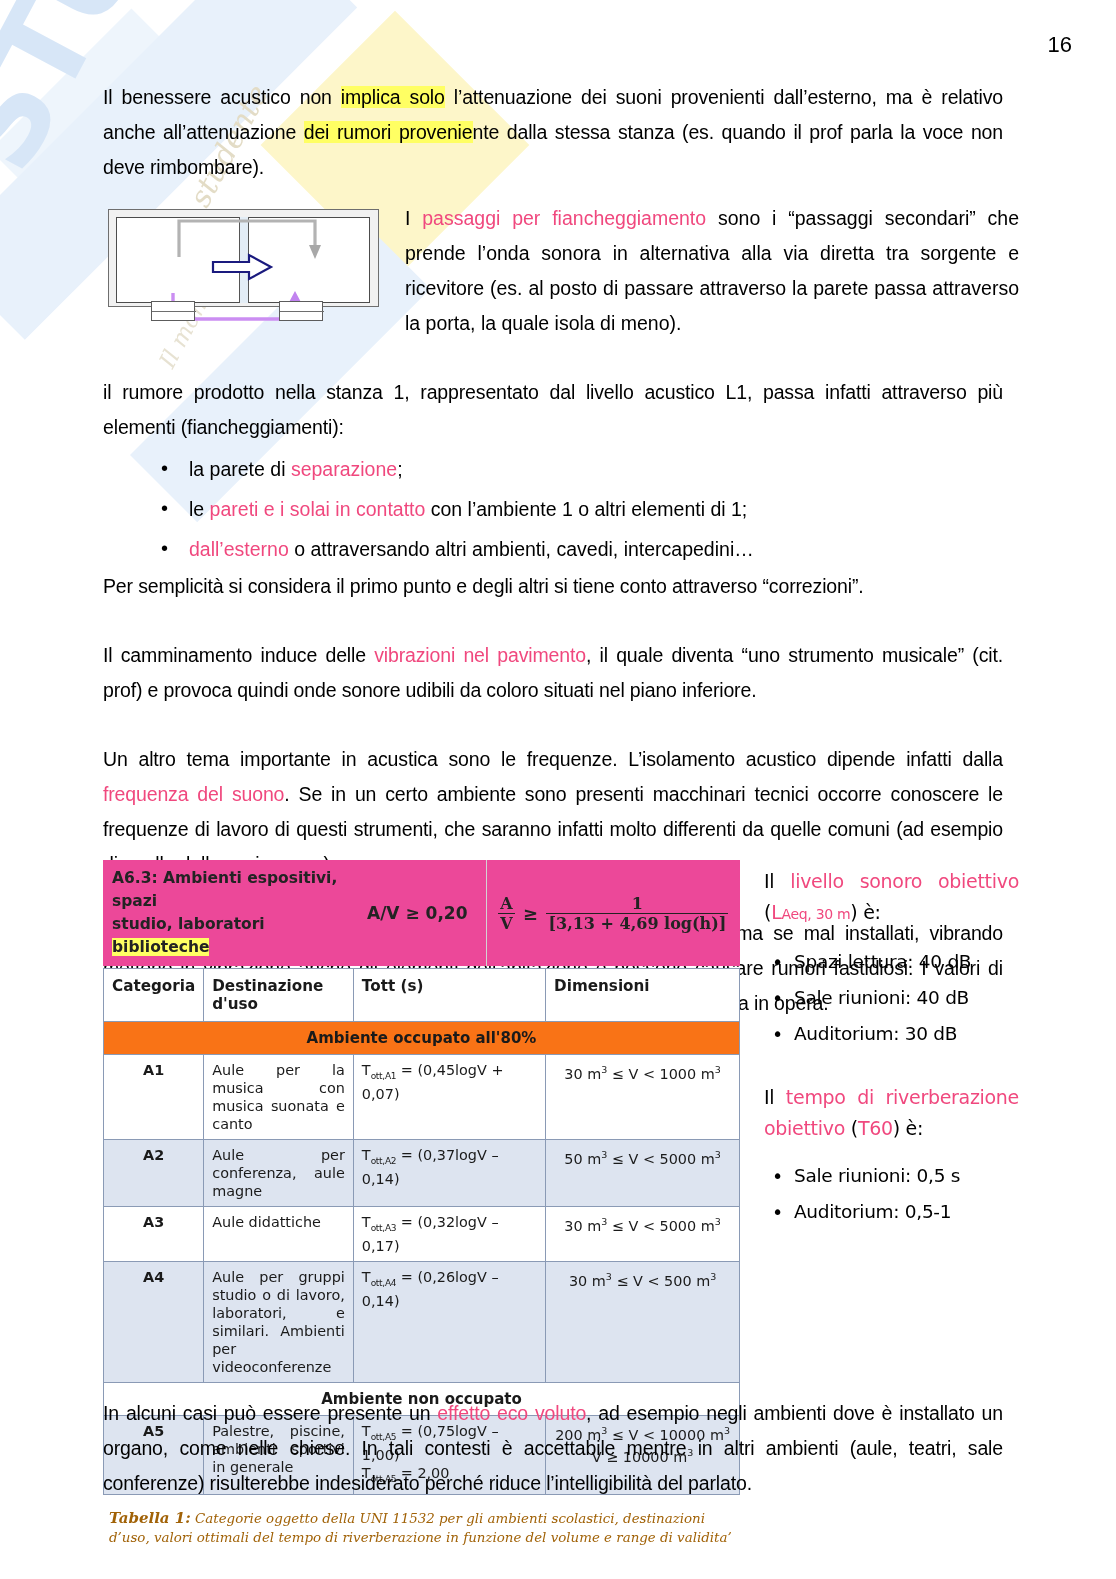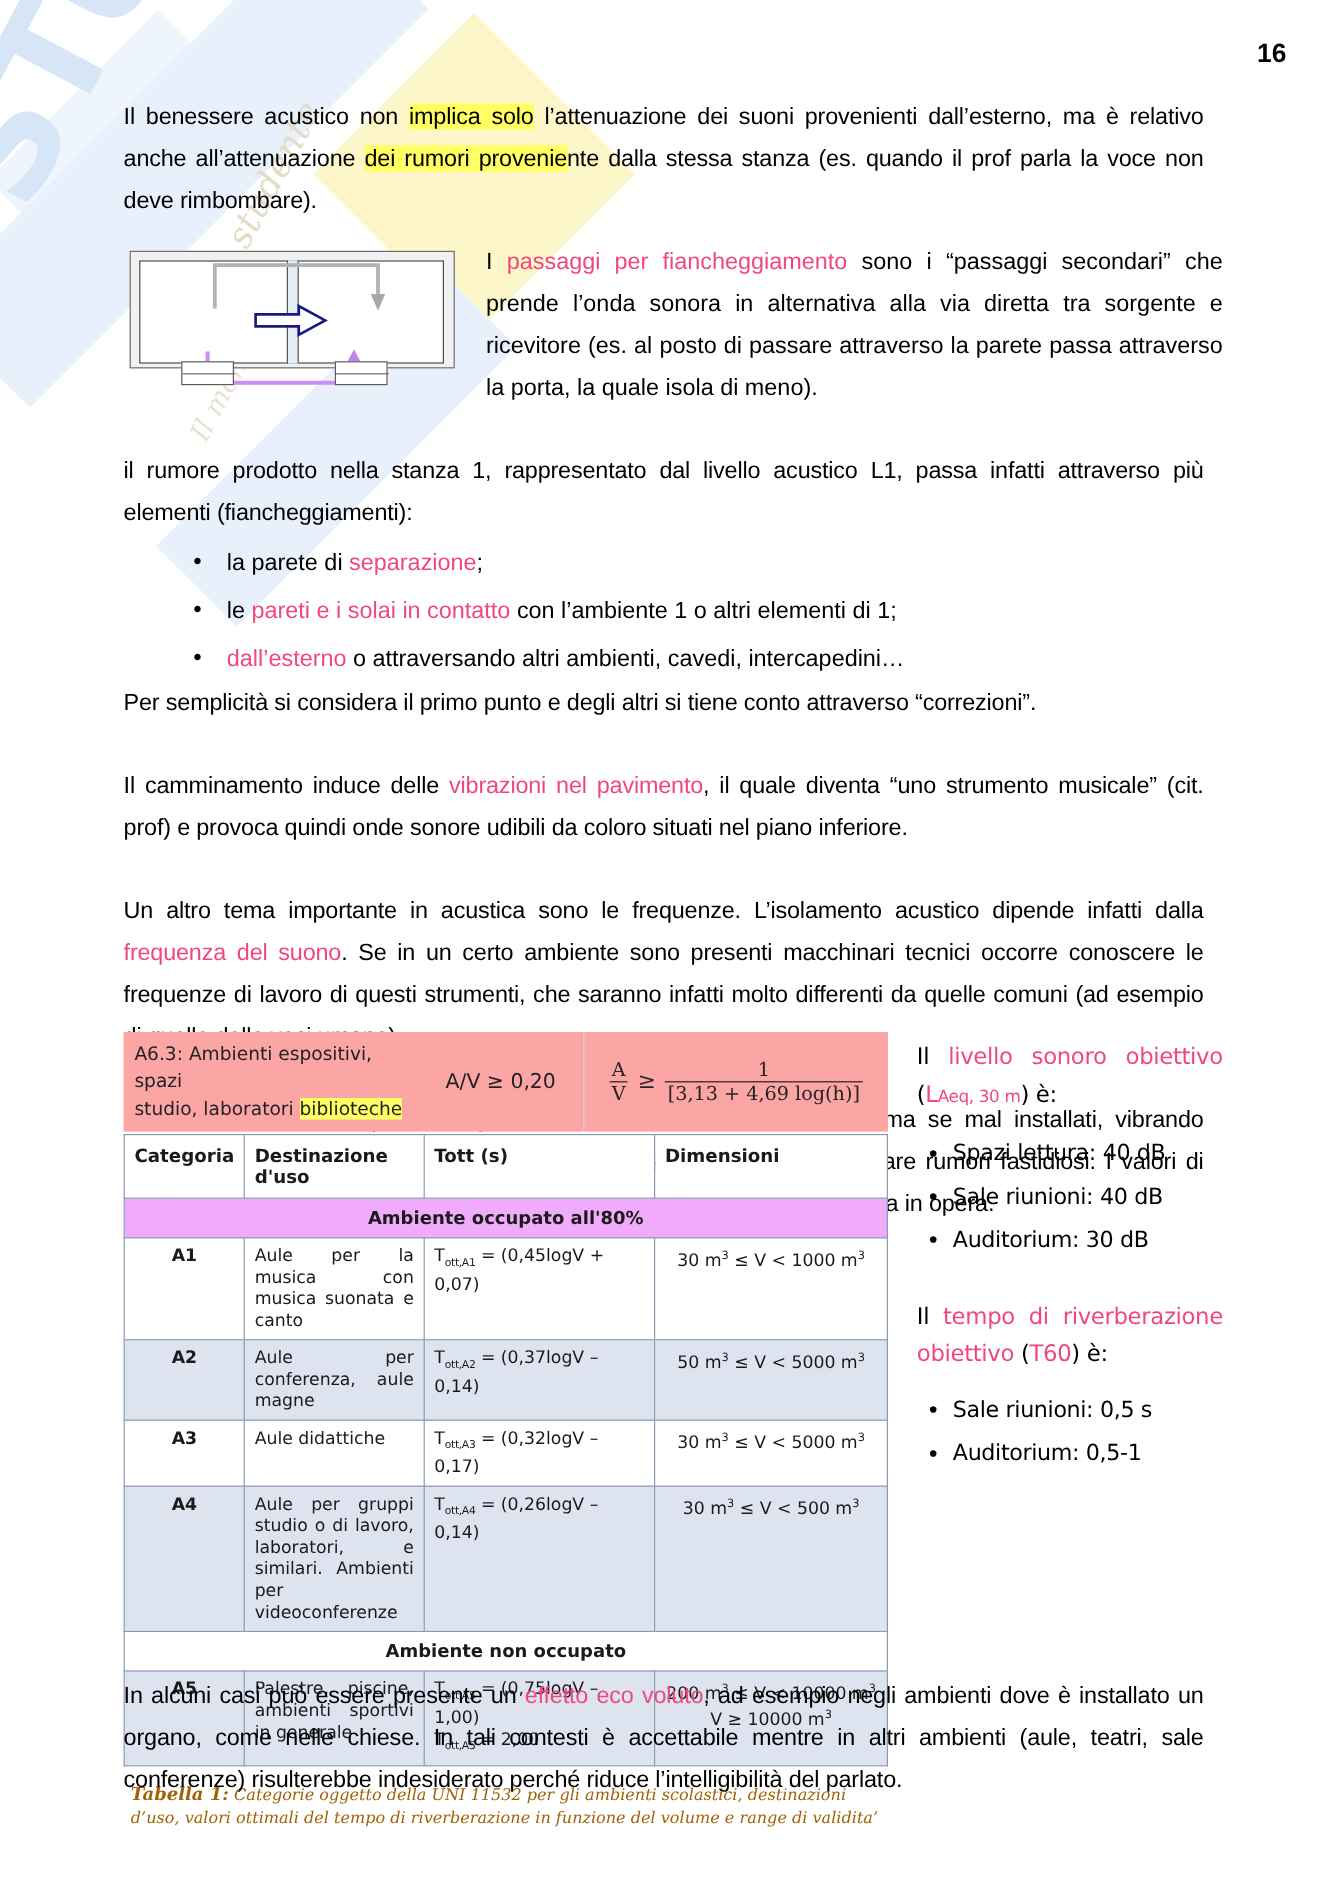--- a/index.html
+++ b/index.html
@@ -66,21 +66,21 @@
     font-size:23px;
     color:#e7e2d2;
     white-space:nowrap;
   }
 
   
   #page { position:relative; z-index:2; }
 
   .pageno {
     position:absolute; right:44px; top:32px;
-    font-size:22px; font-weight:bold;
+    font-size:22px; font-weight:normal;
     font-family:"Liberation Sans", sans-serif;
   }
 
   .body-col { position:absolute; left:103px; top:80px; width:916px; }
 
   p.para {
     margin:0 16px 0 0;
     font-size:19.5px;
     line-height:35px;
     text-align:justify;
@@ -145,22 +145,23 @@
 
   
   .tablezone { position:absolute; left:103px; top:860px; width:916px; }
   .tbl-wrap { display:flex; align-items:flex-start; }
   .tbl-left { flex:0 0 637px; }
   .tbl-right { flex:1 1 auto; padding-left:24px; padding-top:6px; }
 
   
   table.hdrstrip {
     border-collapse:collapse; width:637px;
-    background:#fca5a5;
+    background:#ec4899;
     font-family:"DejaVu Sans", sans-serif;
+    font-weight:bold;
   }
   table.hdrstrip td {
     border:0;
     padding:7px 9px;
     font-size:15.5px;
     color:#232323;
     vertical-align:middle;
   }
   table.hdrstrip td.c1 { width:246px; line-height:23px; }
   table.hdrstrip td.c2 { width:137px; text-align:center; font-size:17px; }
@@ -182,21 +183,21 @@
     border:1px solid #8a9ab5;
     font-size:14.4px;
     padding:6px 8px;
     vertical-align:top;
     line-height:18px;
     color:#1a1a1a;
   }
   table.maintbl th { background:#ffffff; font-weight:bold; text-align:left; padding:8px; font-size:15.2px;}
   table.maintbl th.ctr { text-align:right; }
   table.maintbl tr.sect td {
-    background:#f0abfc; text-align:center; font-weight:bold; font-size:15px; padding:7px;
+    background:#f97316; text-align:center; font-weight:bold; font-size:15px; padding:7px;
   }
   table.maintbl tr.sect.white td { background:#ffffff;margin-top:48px; }
   table.maintbl td.cat { text-align:center; font-weight:bold; width:96px; }
   table.maintbl td.dest { width:150px; text-align:justify;}
   table.maintbl td.tott { width:195px; }
   table.maintbl td.dim  { width:196px; text-align:center; }
   table.maintbl tr.shade td { background:#dde4f0; }
   table.maintbl tr.plain td { background:#ffffff; }
   sub.s { font-size:9px; letter-spacing:-0.3px; }
   sup.s { font-size:9.5px; }

